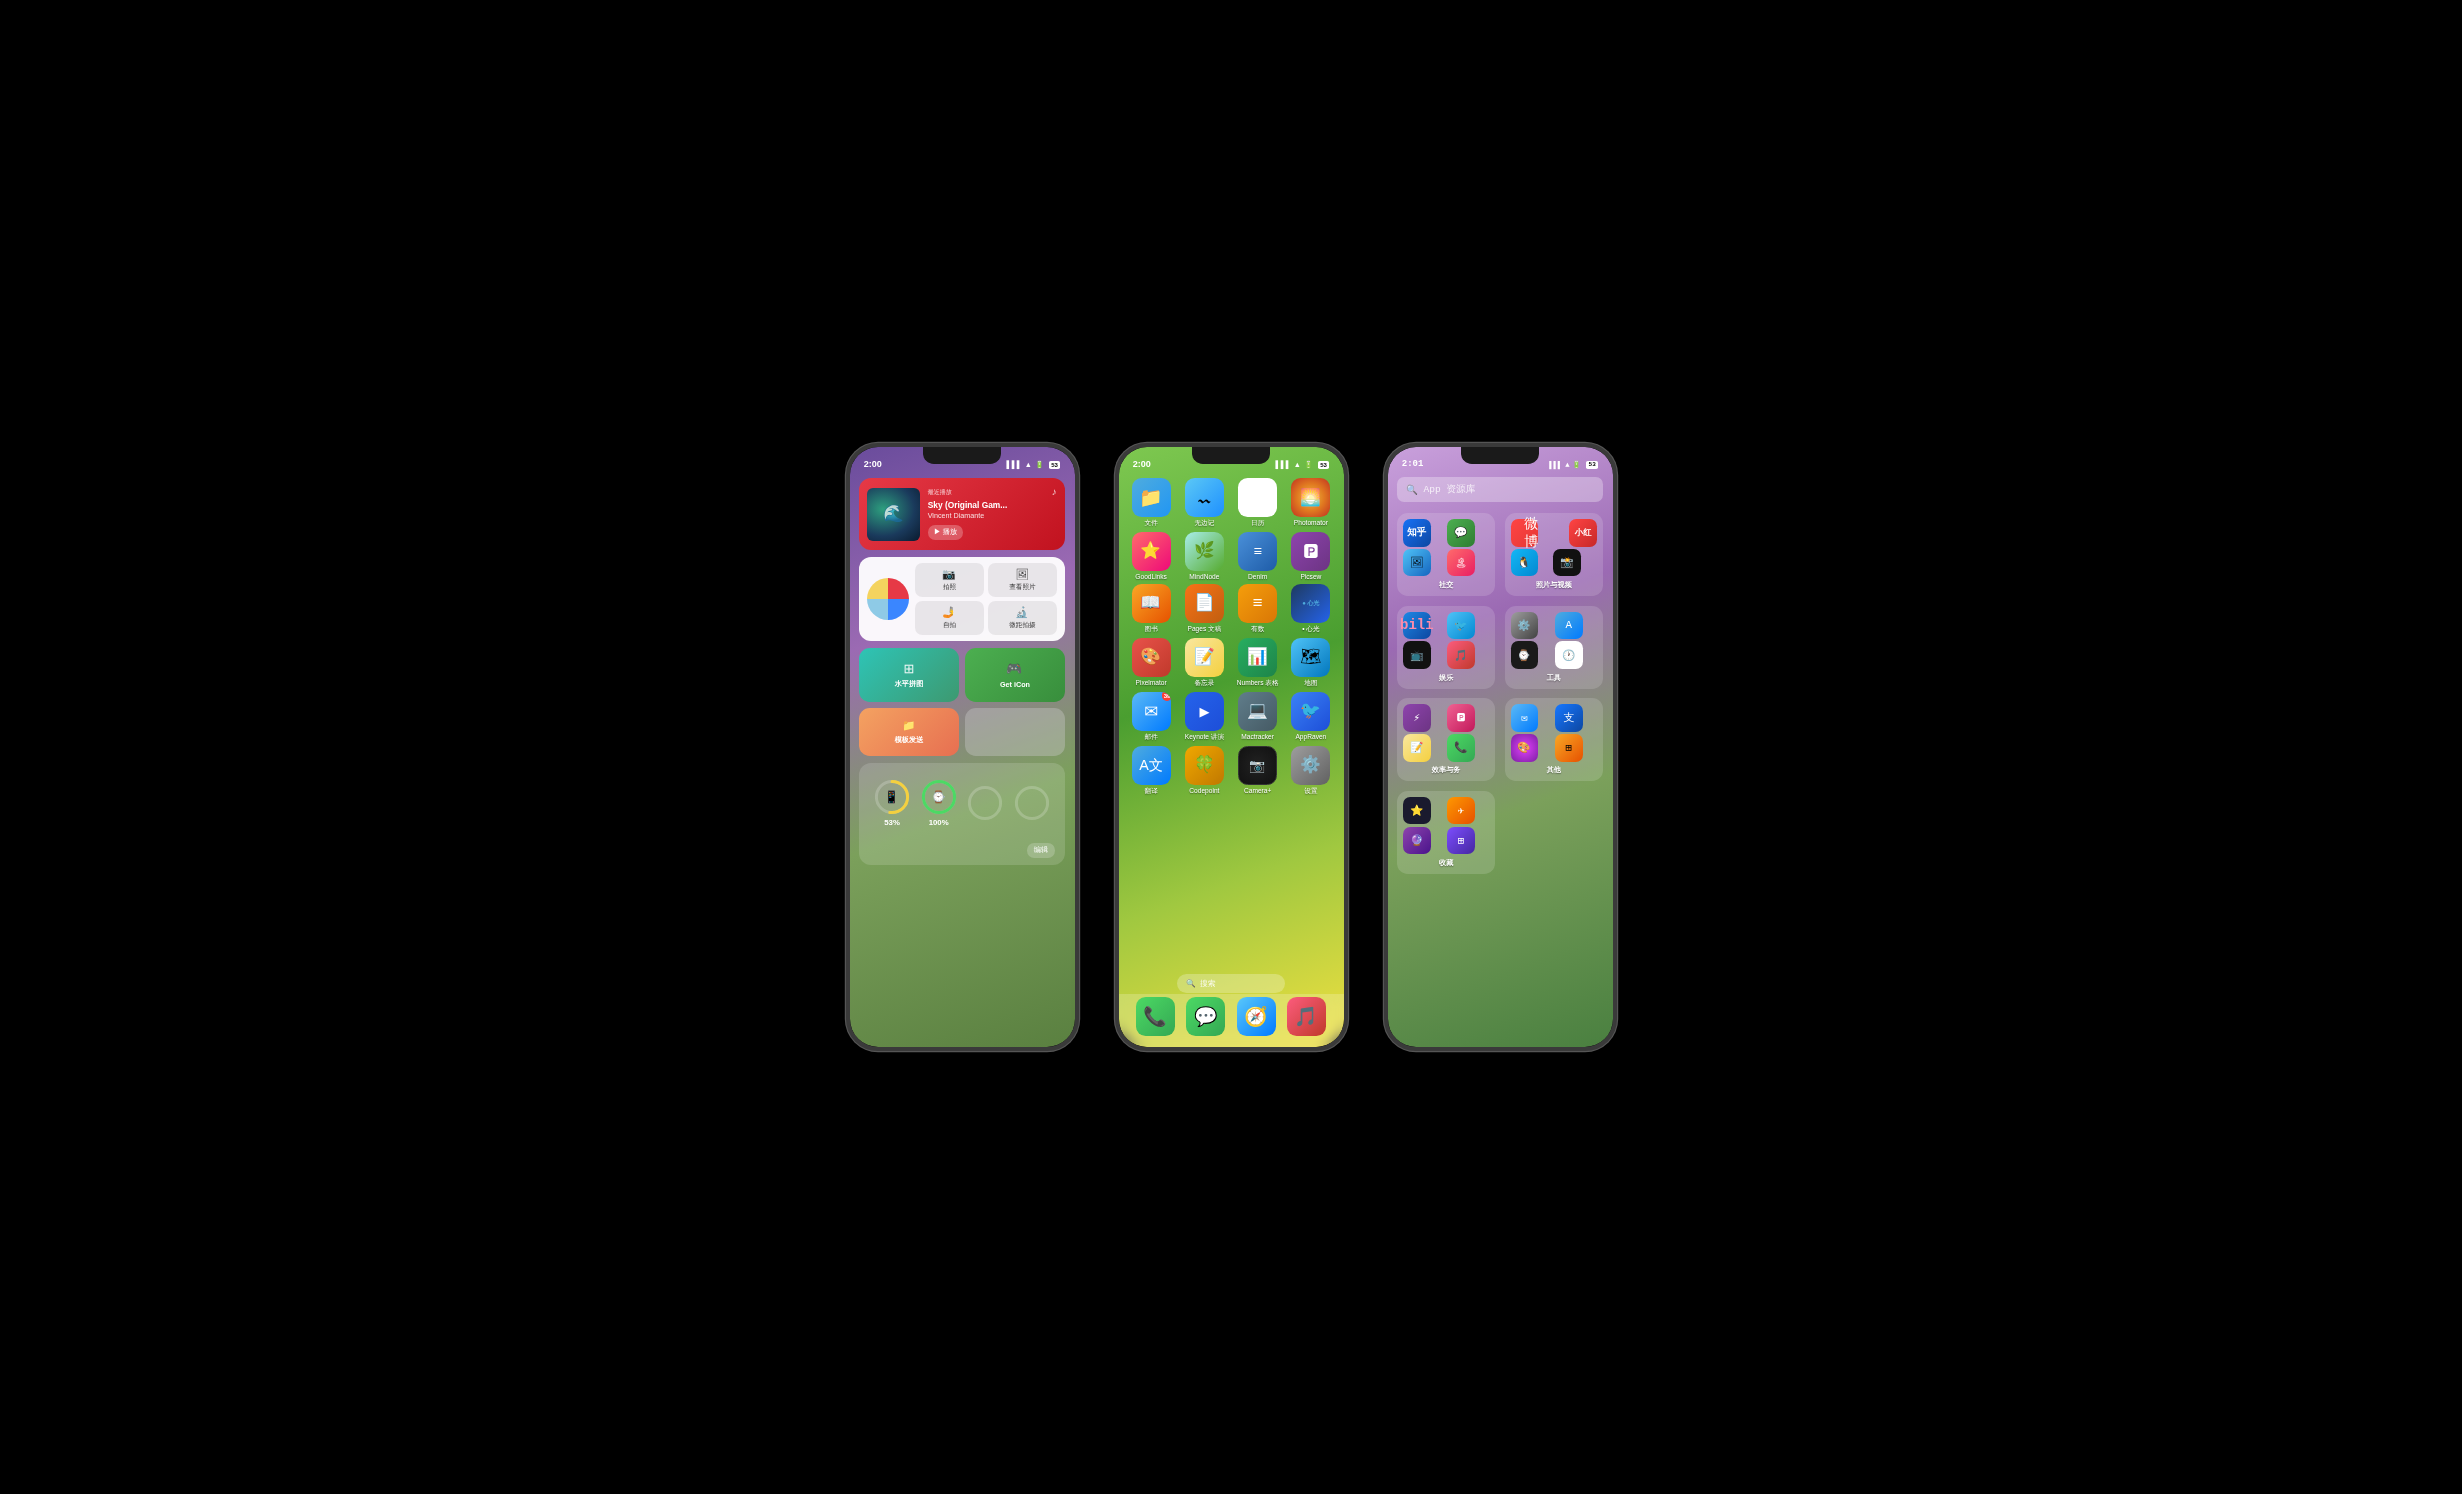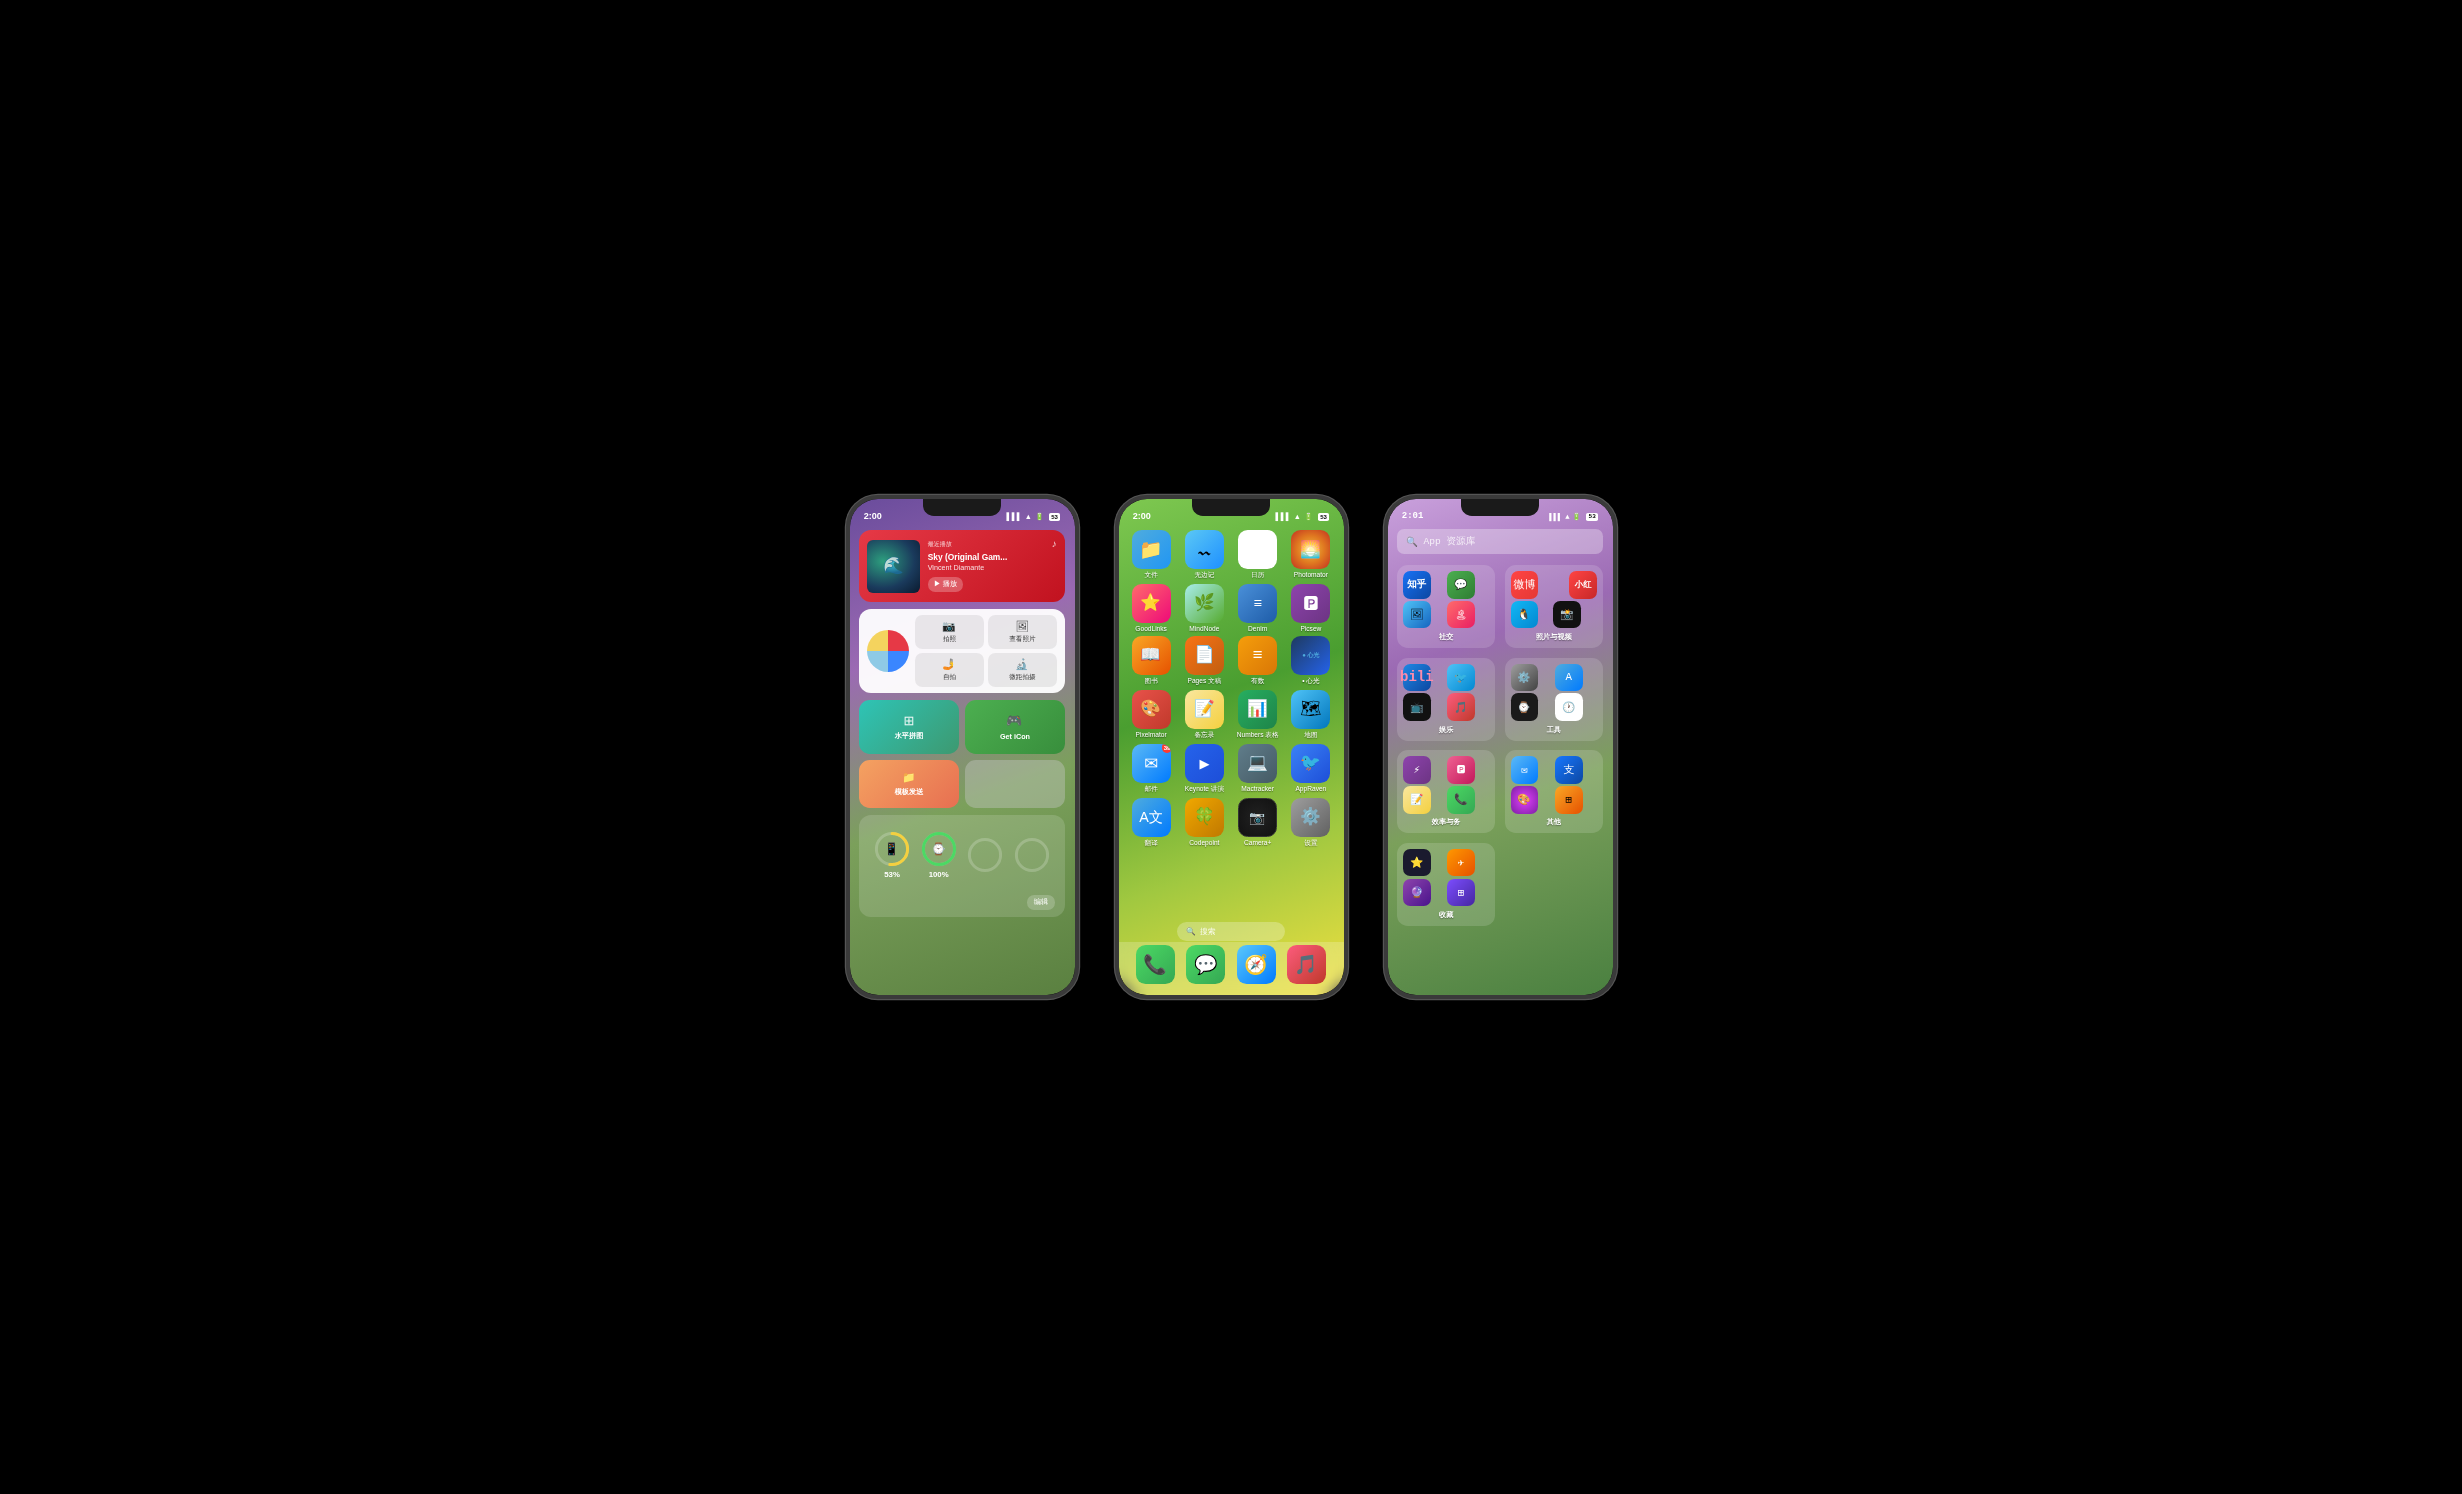--- a/index.html
+++ b/index.html
@@ -14,21 +14,21 @@
     }
     .phones-container {
       display: flex;
       gap: 36px;
       align-items: center;
     }
 
     
     .iphone {
       width: 233px;
-      height: 504px;
+      height: 608px;
       background: #1a1a1a;
       border-radius: 32px;
       border: 4.8px solid #3a3a3a;
       position: relative;
       overflow: hidden;
       box-shadow: 0 0 0 1.2px #555, 0 12px 36px rgba(0,0,0,0.8);
     }
     .iphone-screen {
       width: 100%;
       height: 100%;
@@ -878,21 +878,21 @@
             <div class="folder-icon-sm fi-yitu">
                 <span style="font-size:9.6px; color:#fff;">🏝</span>
               </div>
           </div>
           <div class="folder-name">社交</div>
         </div>
 
         <div class="folder-card">
           <div class="folder-icons">
             <div class="folder-icon-sm fi-weibo">
-                <span style="font-size:11px; color:#fff;">微博</span>
+                <span style="font-size:14px; color:#fff;text-align:right;">微博</span>
               </div>
             <div class="folder-icon-sm fi-xiaohongshu">
                 <span style="font-size:8.4px; color:#fff; font-weight:700;">小红</span>
               </div>
             <div class="folder-icon-sm fi-qq">
                 <span style="font-size:10.8px; color:#fff;">🐧</span>
               </div>
             <div class="folder-icon-sm fi-camera">
                 <span style="font-size:10.8px; color:#fff;">📸</span>
               </div>

